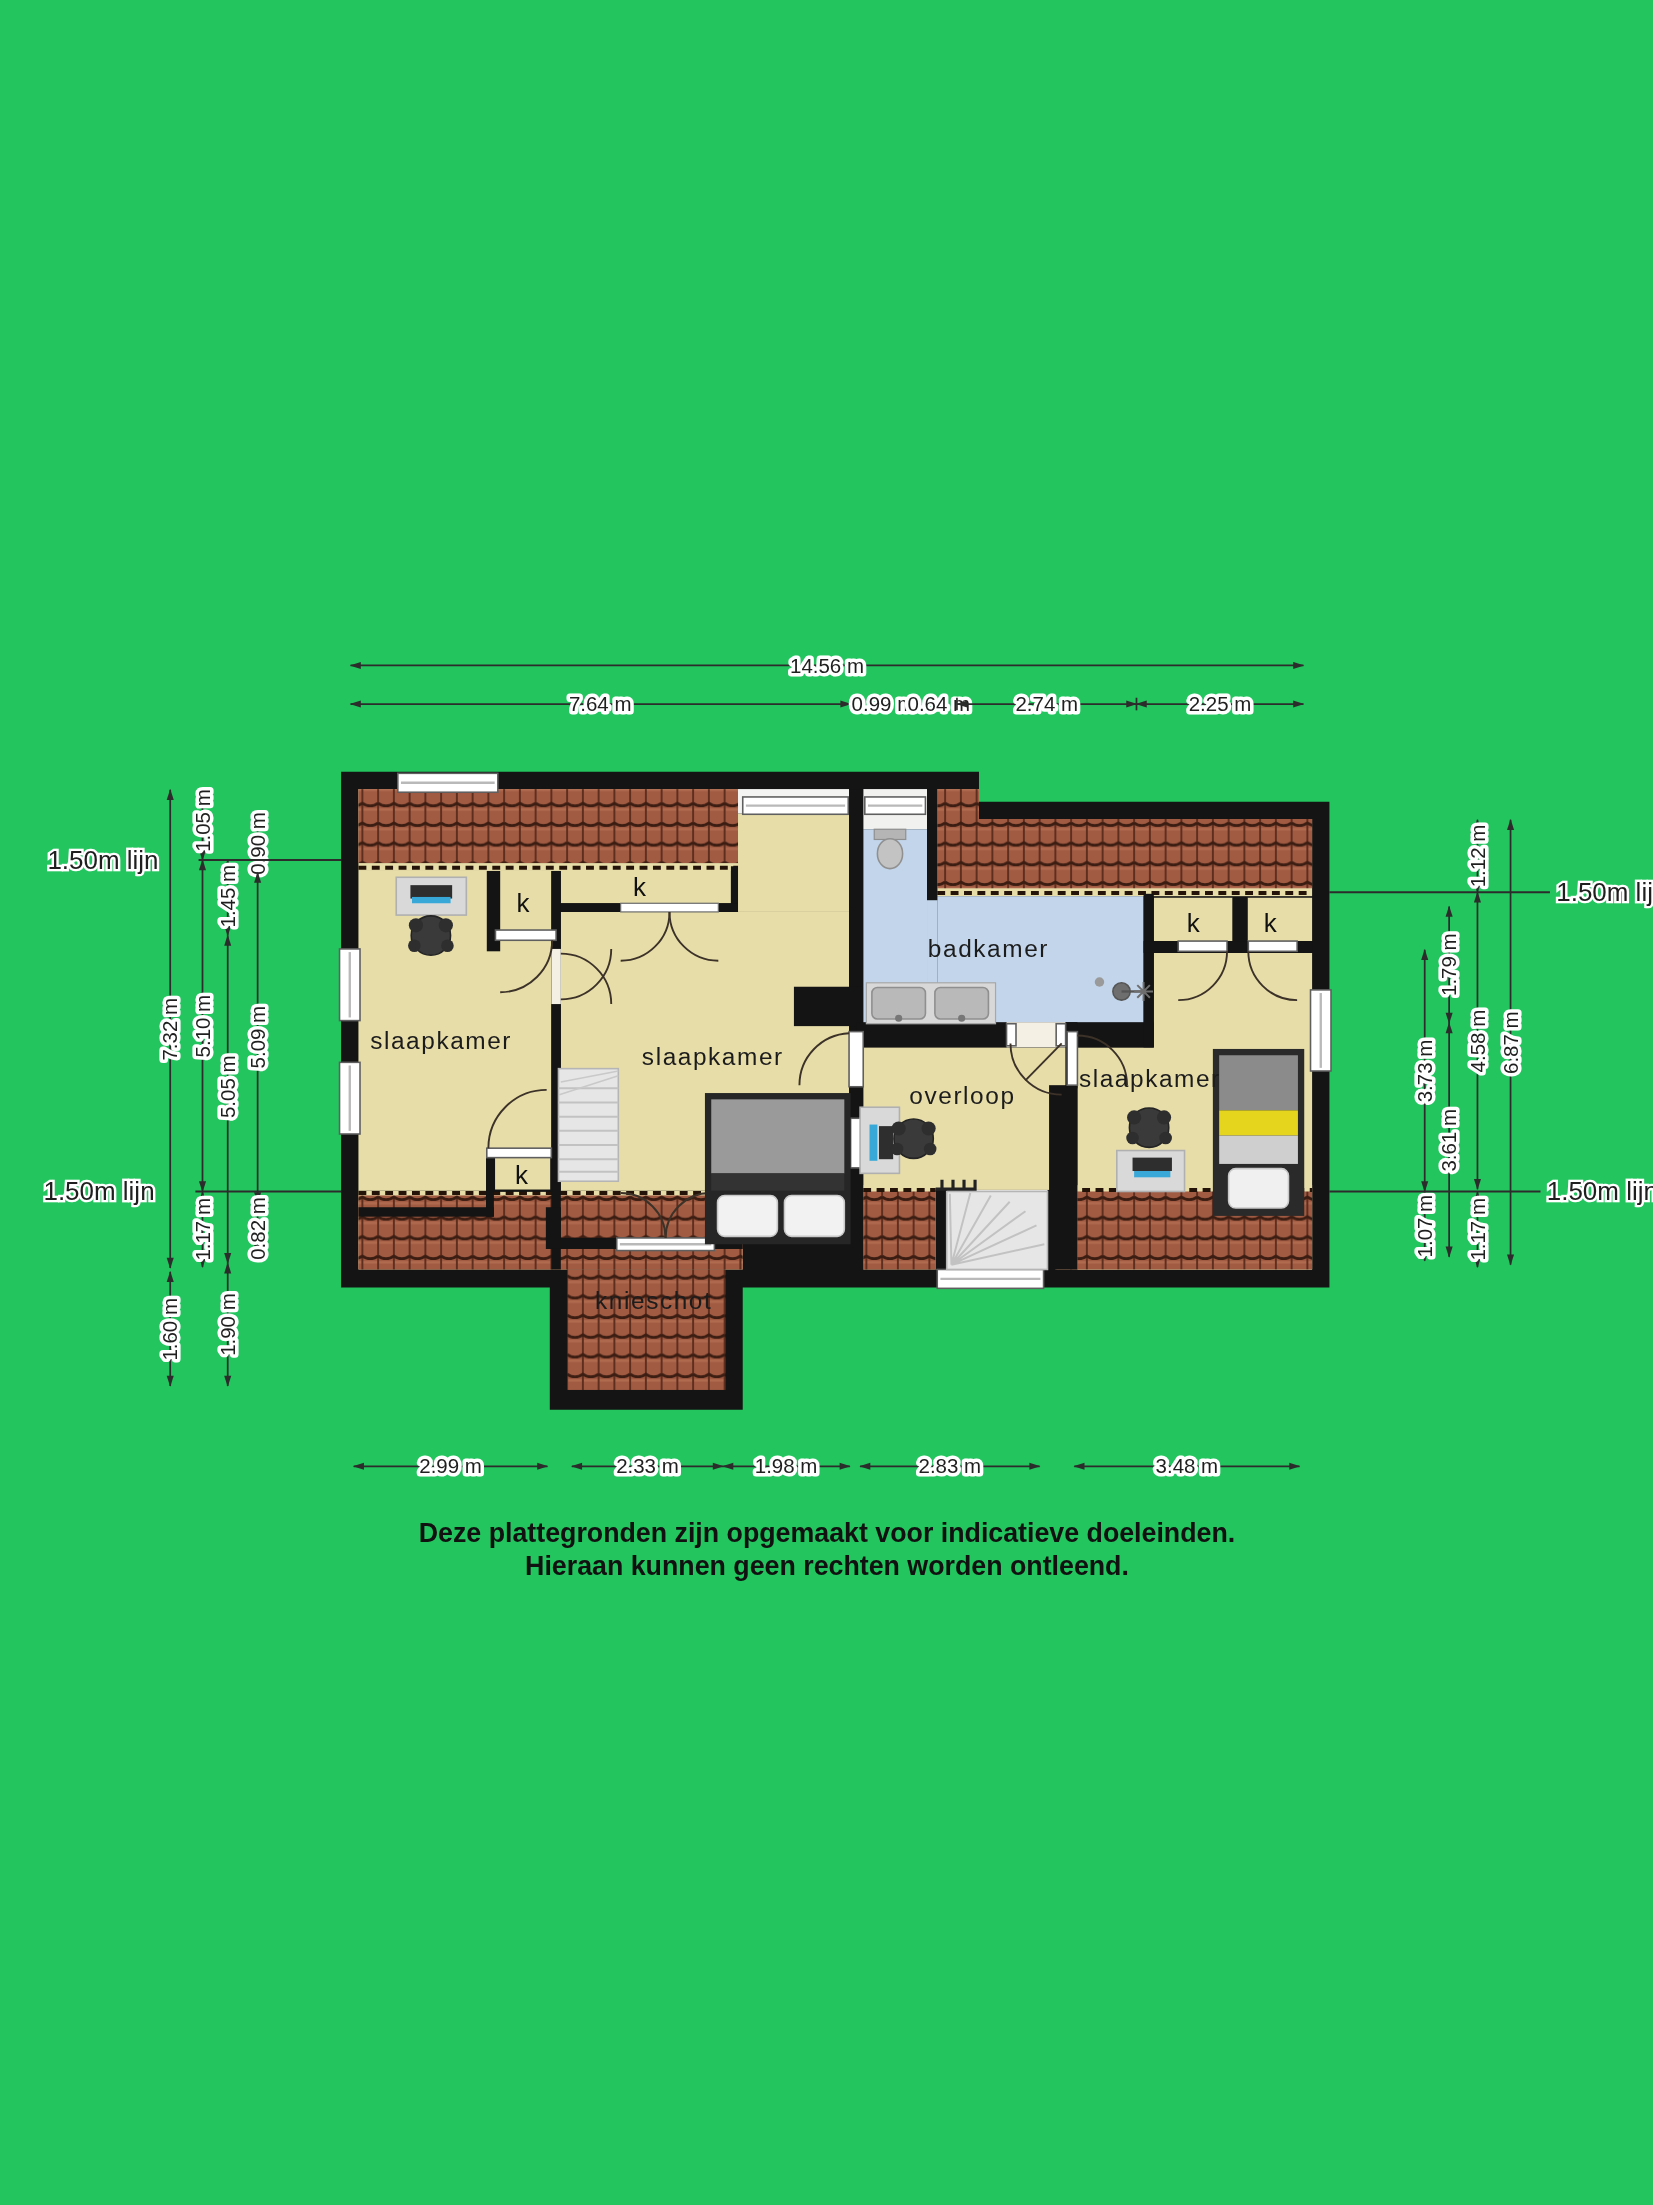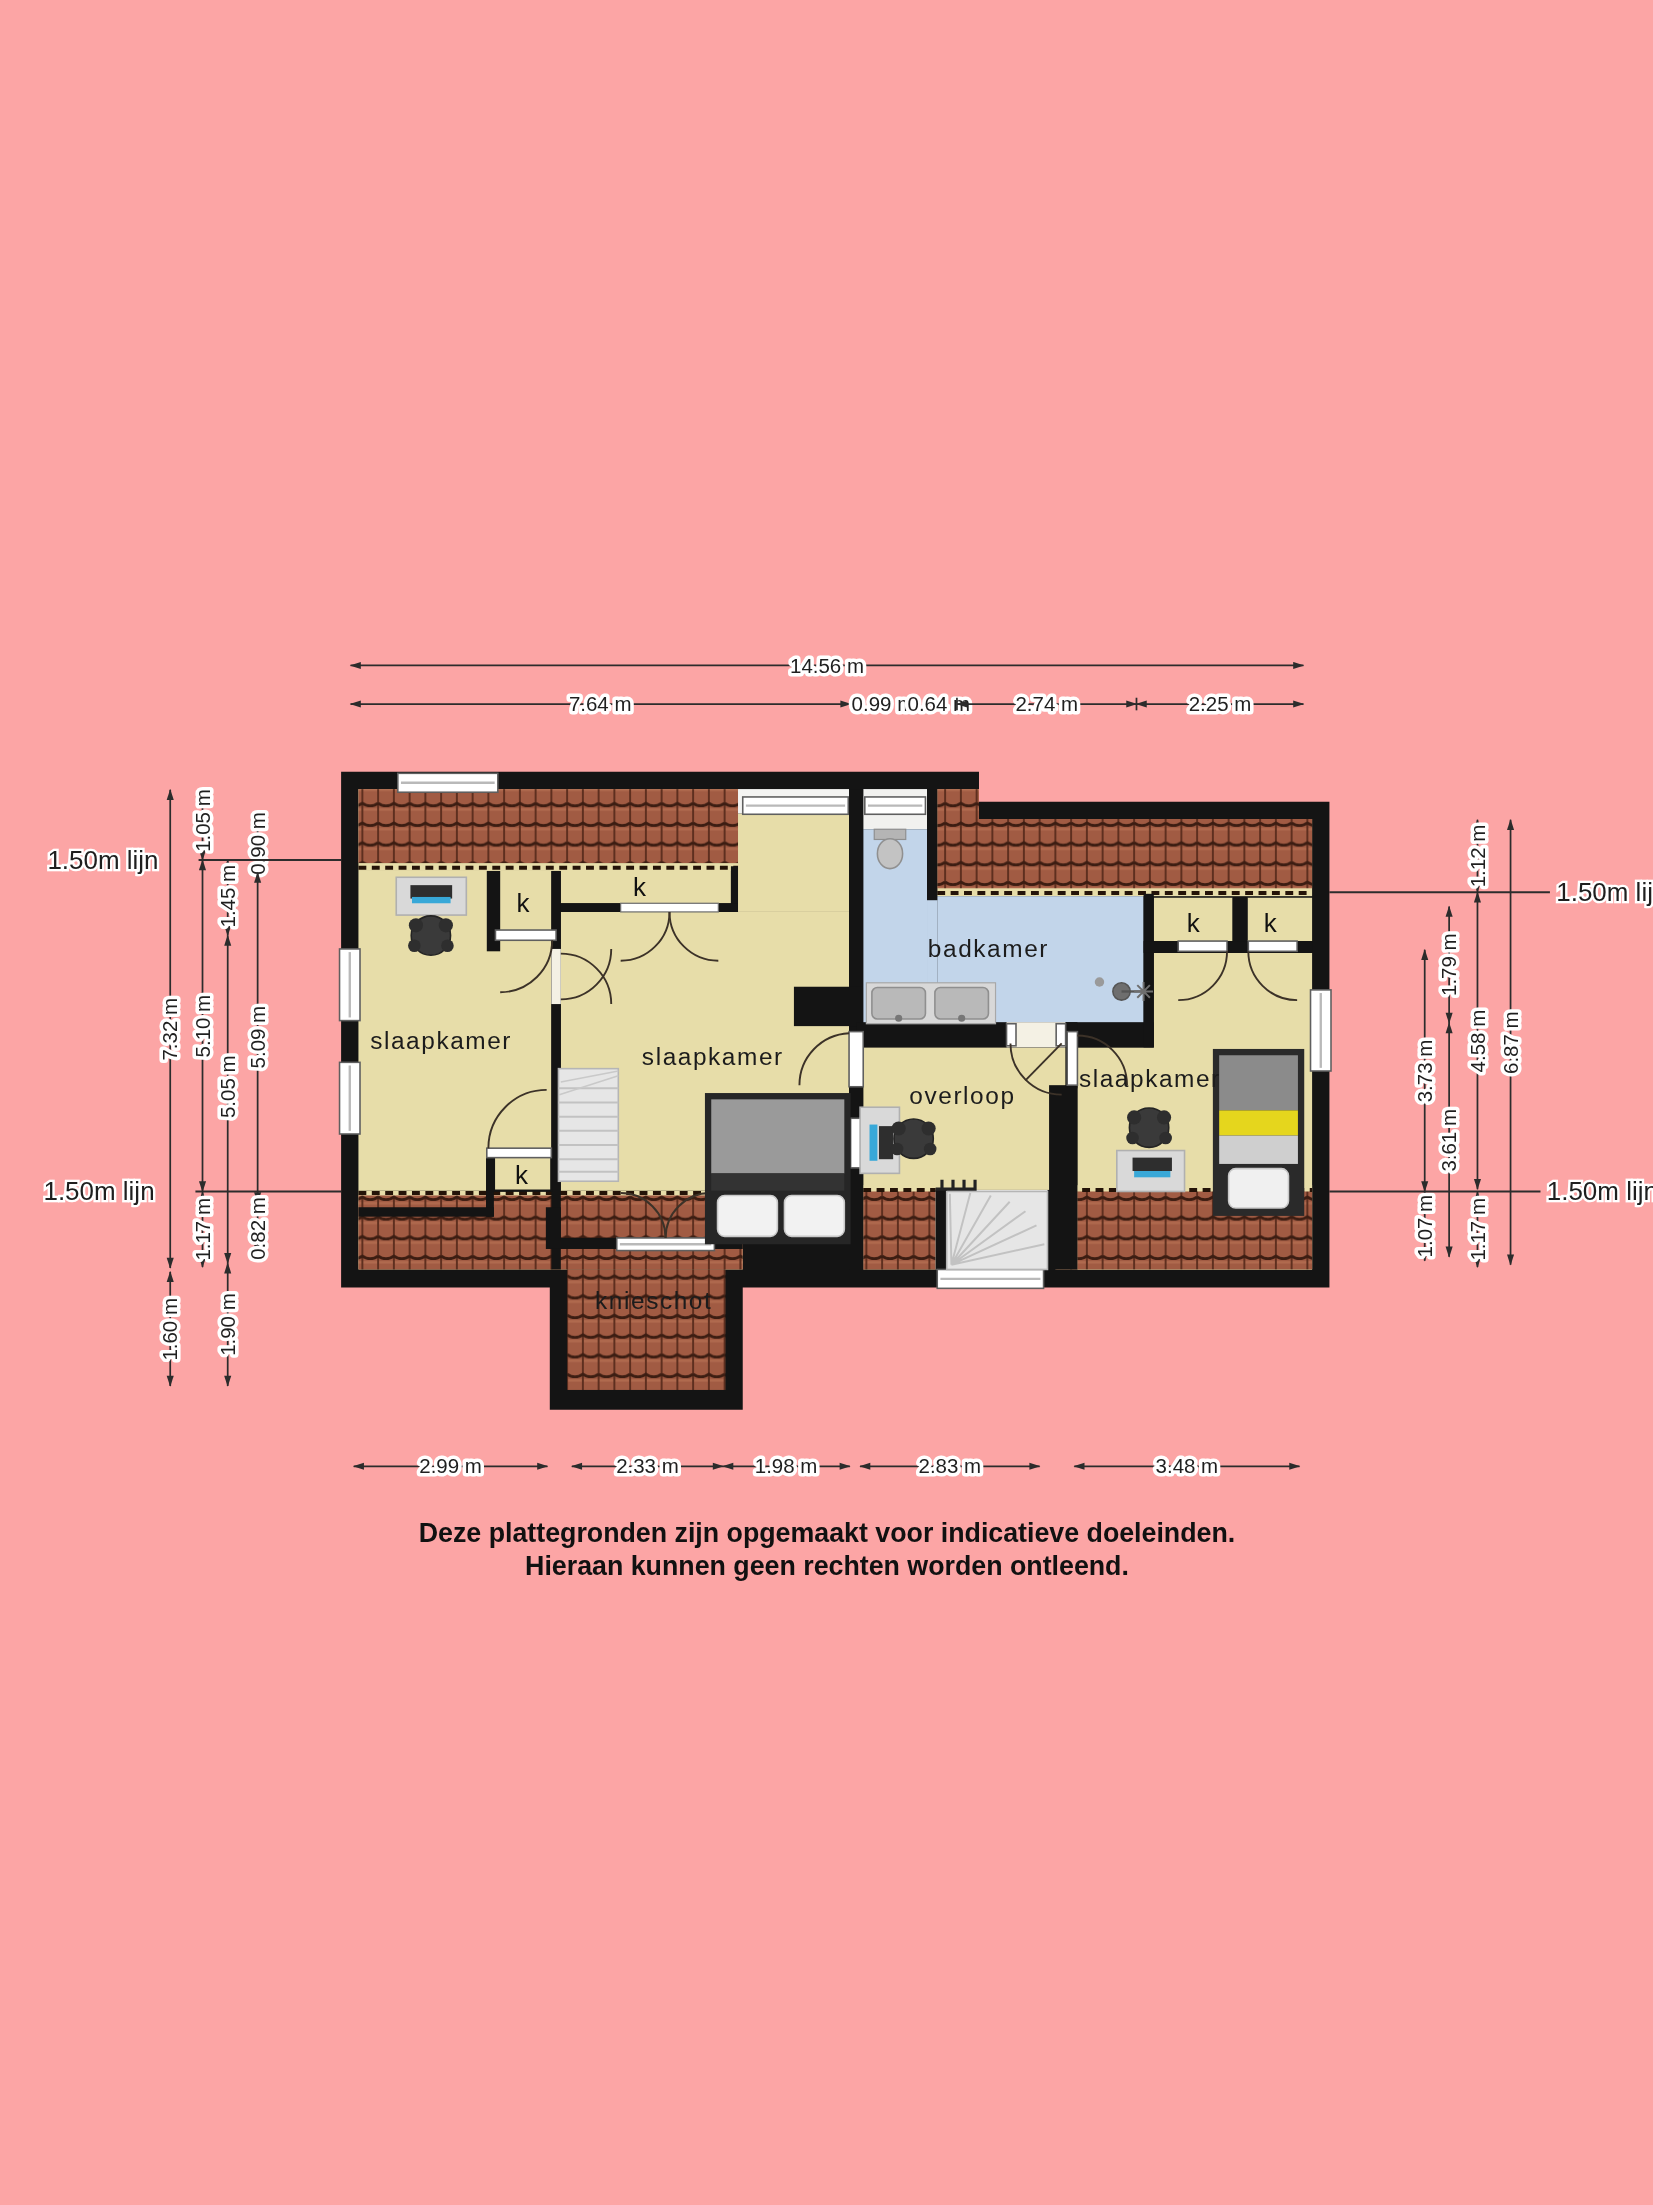--- a/index.html
+++ b/index.html
@@ -1,16 +1,16 @@
 <!DOCTYPE html>
 <html style="font-size:12.6px"><head>
 <meta charset="utf-8">
 <style>
   html,body{margin:0;padding:0;background:#ffffff;}
-  #stage{position:relative;width:1654px;height:2205px;background:#fca5a5;overflow:hidden;}
+  #stage{position:relative;width:1654px;height:2205px;background:#22c55e;overflow:hidden;}
   svg{display:block;}
   text{font-family:"Liberation Sans","DejaVu Sans",sans-serif;fill:#1f1f1f;}
   .dim{font-size:26px;paint-order:stroke;stroke:#ffffff;stroke-width:9px;stroke-linejoin:round;text-anchor:middle;}
   .lijn{font-size:33px;paint-order:stroke;stroke:#ffffff;stroke-width:6px;}
   .room{font-size:31px;letter-spacing:2px;text-anchor:middle;fill:#1c1c1c;}
   .klab{font-size:33px;text-anchor:middle;fill:#111;}
   .disc{font-size:34px;font-weight:bold;text-anchor:middle;fill:#111;}
   .dl{stroke:#2c2c2c;stroke-width:2.2;}
   .lline{stroke:#2c2c2c;stroke-width:2.4;}
   .arc{stroke:#3c3228;stroke-width:2.4;fill:none;}

